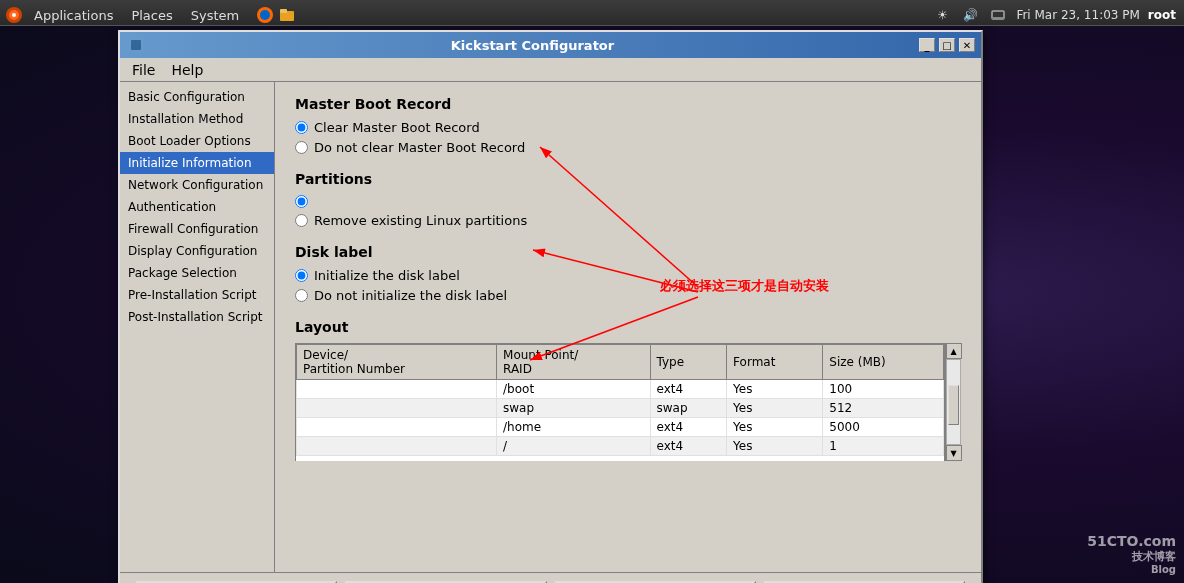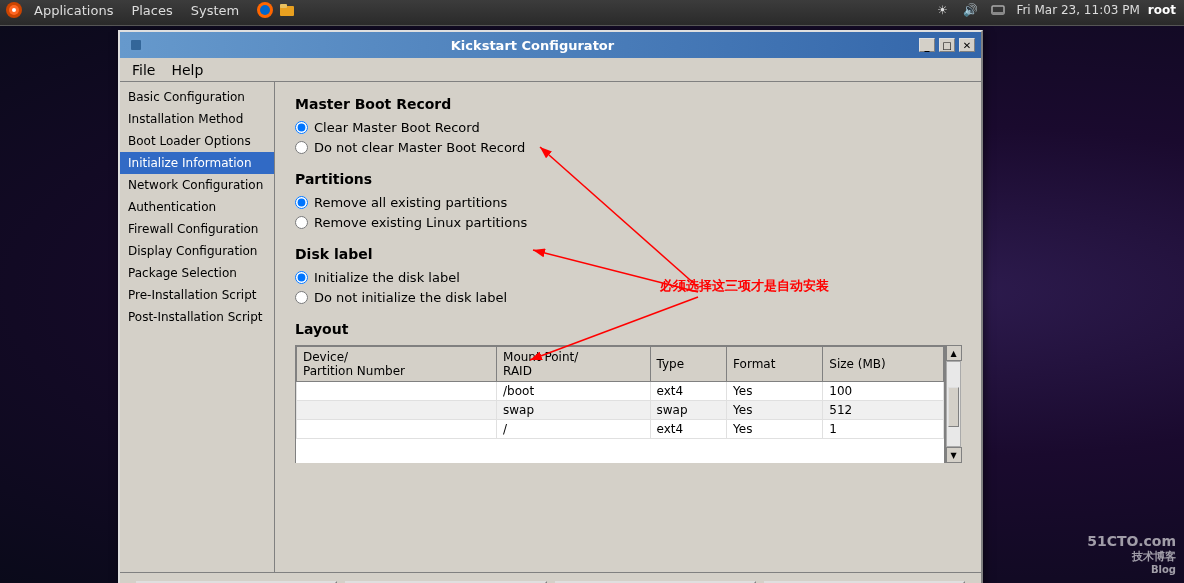--- a/index.html
+++ b/index.html
@@ -20,21 +20,21 @@
       background: radial-gradient(ellipse at 80% 50%, #2d1b4e 0%, #1a0a2e 40%, #0a0a1a 100%);
     }
 
     
     .taskbar {
       position: absolute;
       top: 0; left: 0; right: 0;
       height: 26px;
       background: linear-gradient(to bottom, #3c3c3c 0%, #2a2a2a 100%);
       display: flex;
-      align-items: flex-start;
+      align-items: flex-end;
       z-index: 100;
       border-bottom: 1px solid #555;
     }
     .taskbar-left {
       display: flex;
       align-items: center;
       gap: 2px;
       padding: 0 4px;
     }
     .taskbar-item {
@@ -407,21 +407,20 @@
         <label class="radio-option">
           <input type="radio" name="mbr" style="">
           <span>Do not clear Master Boot Record</span>
         </label>
       </div>
 
       <div class="section">
         <div class="section-title">Partitions</div>
         <label class="radio-option">
           <input type="radio" name="partitions" checked="" style="">
-          <span>Remove all existing partitions</span>
         </label>
         <label class="radio-option">
           <input type="radio" name="partitions" style="">
           <span>Remove existing Linux partitions</span>
         </label>
       </div>
 
       <div class="section">
         <div class="section-title">Disk label</div>
         <label class="radio-option">
@@ -459,20 +458,27 @@
                   </tr>
                   <tr>
                     <td></td>
                     <td>swap</td>
                     <td>swap</td>
                     <td>Yes</td>
                     <td>512</td>
                   </tr>
                   <tr>
                     <td></td>
+                    <td>/home</td>
+                    <td>ext4</td>
+                    <td>Yes</td>
+                    <td>5000</td>
+                  </tr>
+                  <tr>
+                    <td></td>
                     <td>/</td>
                     <td>ext4</td>
                     <td>Yes</td>
                     <td>1</td>
                   </tr>
                 </tbody>
               </table>
             </div>
           </div>
           <div class="fake-scrollbar">

